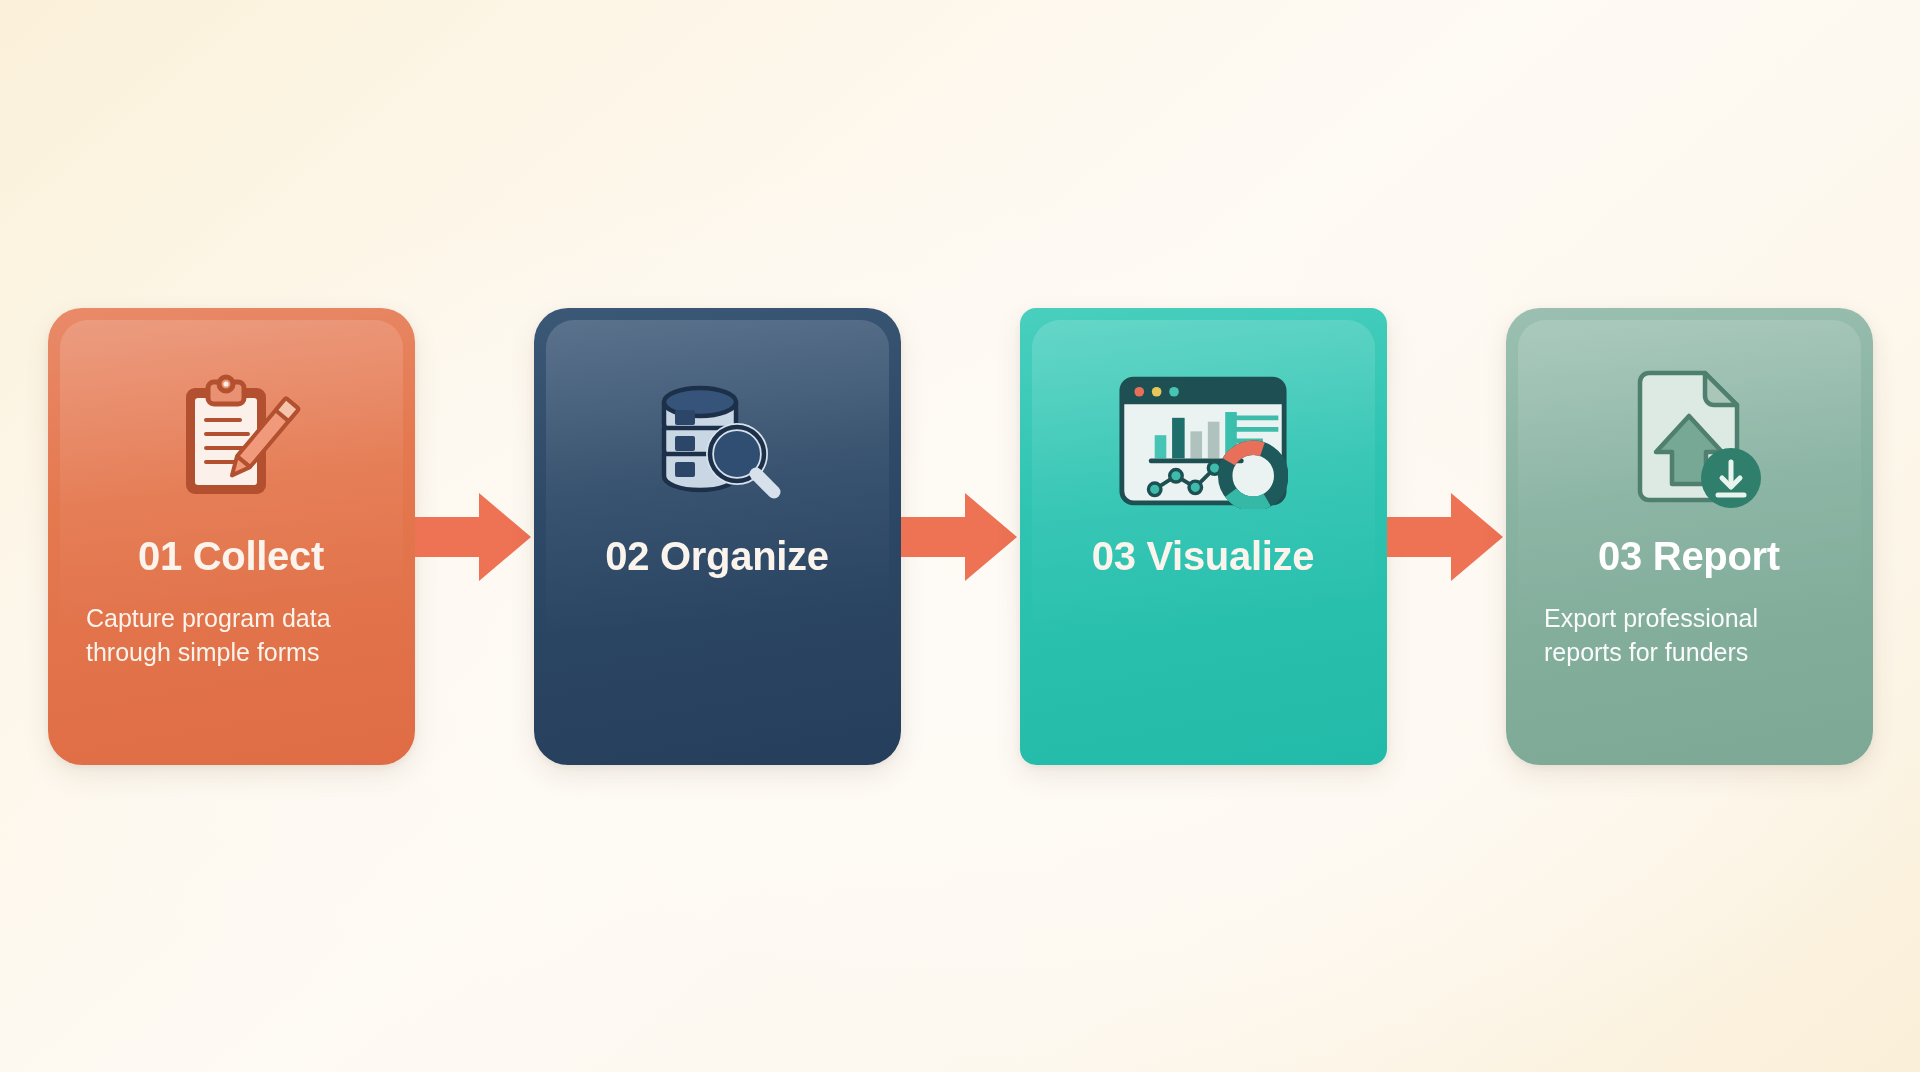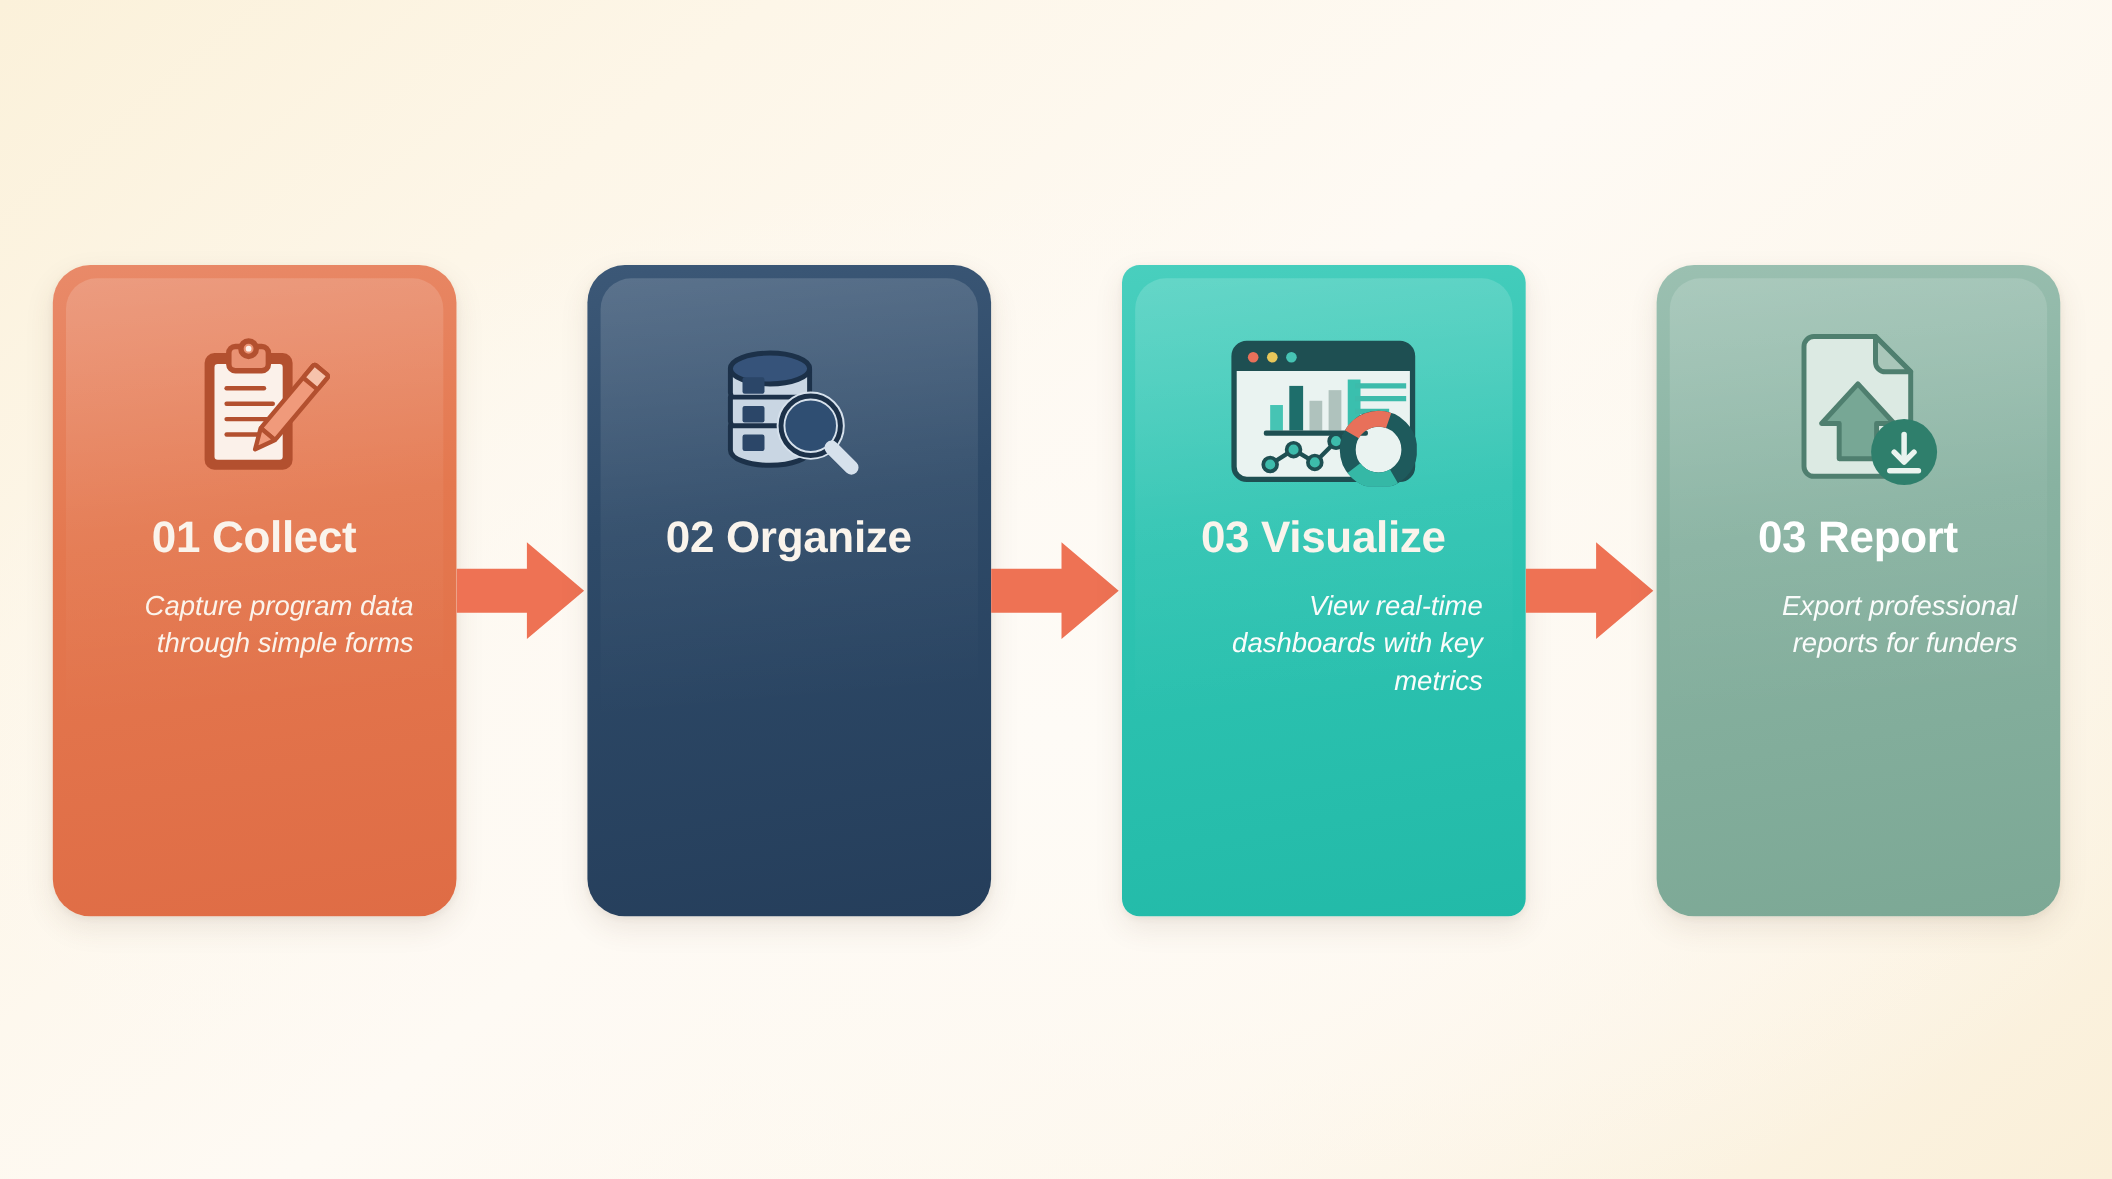--- a/index.html
+++ b/index.html
@@ -26,21 +26,21 @@
     display:flex;
     align-items:center;
     justify-content:center;
     gap:0;
   }
 
   
   .card {
     position:relative;
     width:367px;
-    height:592px;
+    height:457px;
     border-radius:34px;
     flex:0 0 auto;
     box-shadow:0 10px 26px rgba(90,60,40,0.10), 0 2px 6px rgba(90,60,40,0.06);
     overflow:hidden;
     display:flex;
     flex-direction:column;
     align-items:center;
   }
   .card .inner-sheen {
     position:absolute;
@@ -74,24 +74,23 @@
     white-space:nowrap;
   }
   .card-4 .card-title { color:#FFFFFF; }
 
   .card-desc {
     position:relative; z-index:2;
     margin-top:22px;
     width:290px;
     font-size:25px;
     line-height:1.36;
-    text-align:right;
+    text-align:left;
     color:#FBF4EC;
     font-weight:400;
-    font-style:italic;
   }
   .card-2 .card-desc, .card-3 .card-desc, .card-4 .card-desc { color:#FAFCFB; }
 
   
   .arrow {
     flex:0 0 auto;
     width:119px;
     height:100px;
     position:relative;
     display:flex;
@@ -200,21 +199,20 @@
             <circle cx="100" cy="96" r="6.5"></circle>
           </g>
           <g transform="translate(140,104)">
             <circle r="29" fill="none" stroke="#1E5A5C" stroke-width="15"></circle>
             <circle r="29" fill="none" stroke="#E8705A" stroke-width="15" stroke-dasharray="40 142" transform="rotate(-150)"></circle>
             <circle r="29" fill="none" stroke="#35B8A6" stroke-width="15" stroke-dasharray="42 140" transform="rotate(60)"></circle>
           </g>
         </svg>
       </div>
       <div class="card-title">03 Visualize</div>
-      <div class="card-desc">View real-time dashboards with key metrics</div>
     </div>
 
     <div class="arrow">
       <svg width="119" height="96" viewBox="0 0 119 96">
         <path d="M0 28 H64 V4 L116 48 L64 92 V68 H0 Z" fill="#EE7254"></path>
       </svg>
     </div>
 
     <div class="card card-4">
       <div class="inner-sheen"></div>

